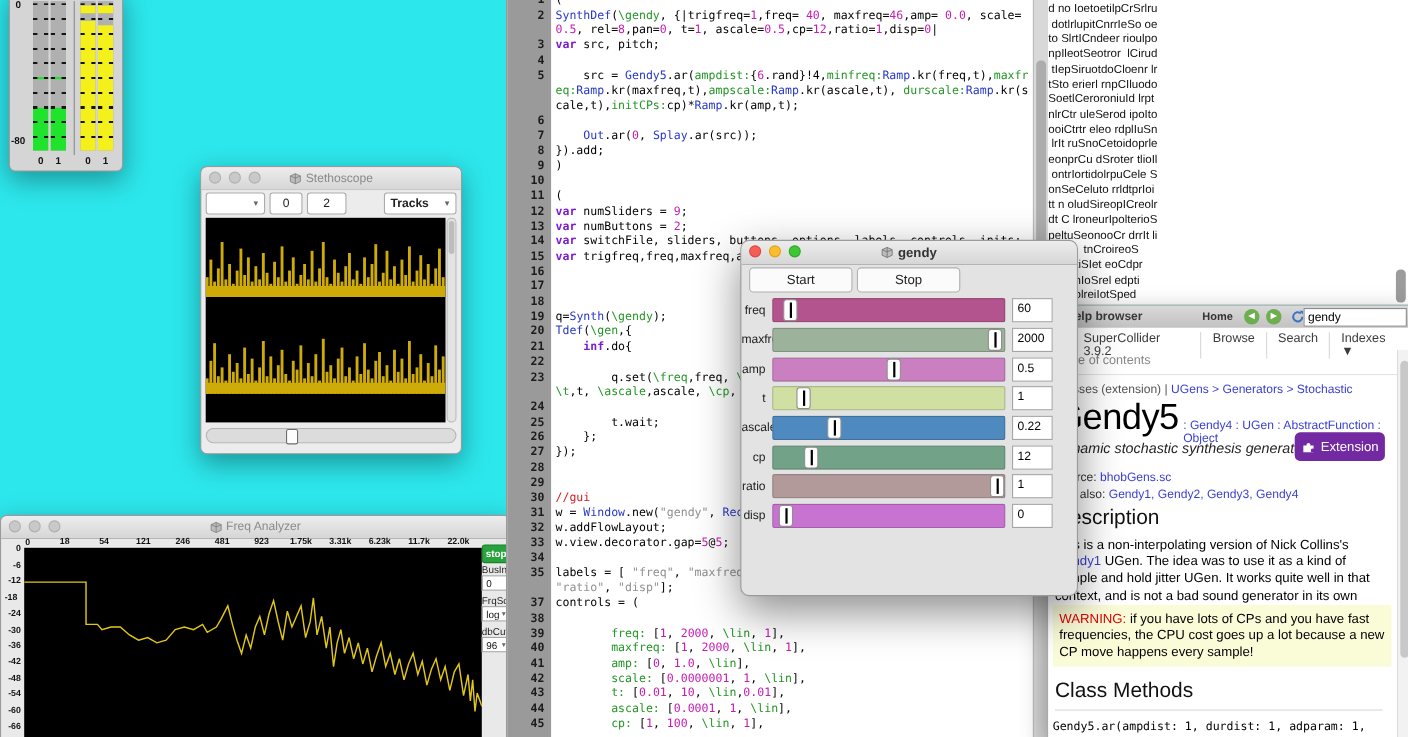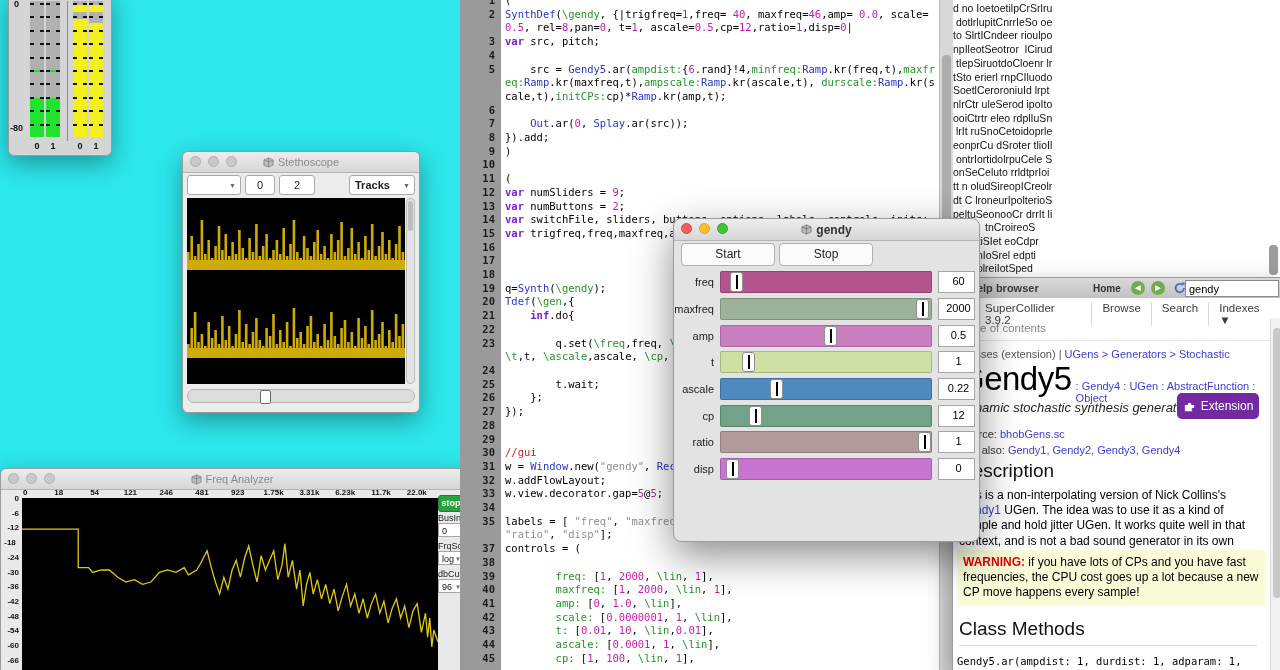--- a/index.html
+++ b/index.html
@@ -104,43 +104,43 @@
   #h-supers{font-size:11px;margin-left:4px;}
   #h-sub{position:absolute;left:6px;top:102px;font-size:13px;font-style:italic;color:#222;}
   #h-ext{position:absolute;left:224px;top:95px;width:82px;height:26px;background:#7229a1;border-radius:5px;
         color:#fff;font-size:12px;display:flex;align-items:center;justify-content:center;gap:5px;}
   #h-src{position:absolute;left:6px;top:130px;font-size:11px;color:#333;}
   #h-also{position:absolute;left:6px;top:146px;font-size:11px;color:#333;}
   #h-desc-h{position:absolute;left:6px;top:162px;font-size:19px;color:#111;}
   #h-desc{position:absolute;left:6px;top:190px;width:300px;font-size:12px;line-height:15.2px;color:#000;}
   #h-warn{position:absolute;left:4px;top:252px;width:296px;background:#fafcd8;padding:5px 6px;
         font-size:12px;line-height:15.2px;color:#000;}
-  #h-warn b{color:#e00000;font-weight:bold;}
+  #h-warn b{color:#e00000;font-weight:normal;}
   #h-cm{position:absolute;left:6px;top:320px;width:298px;font-size:19px;color:#111;
         border-bottom:1px solid #d8d8d8;padding-bottom:5px;}
   #h-code{position:absolute;left:4px;top:356px;font-family:"DejaVu Sans Mono",monospace;
         font-size:10.5px;line-height:15px;color:#000;white-space:pre;margin:0;}
   #help-sb{position:absolute;right:0;top:20px;width:12px;bottom:0;background:#f2f2f2;border-left:1px solid #ddd;}
   #help-sb .thumb{position:absolute;left:2px;top:10px;width:8px;height:270px;background:#c8c8c8;border-radius:4px;}
 
   
   #gendy{left:673px;top:218px;width:305px;height:322px;background:#e3e3e3;border-radius:8px;z-index:40;
         box-shadow:0 14px 40px rgba(0,0,0,.45);}
   #gendy .titlebar{height:21px;border-radius:8px 8px 0 0;color:#333;font-weight:bold;font-size:12px;}
   .gbtn{position:absolute;top:24px;width:92px;height:21px;background:#fbfbfb;border:1px solid #b0b0b0;
         border-radius:4px;font-size:12px;color:#222;text-align:center;line-height:21px;}
   #slider-rows{position:absolute;left:0;top:50px;right:0;}
   .srow{height:26.7px;display:flex;align-items:center;}
-  .slabel{width:40px;text-align:right;font-size:11px;color:#222;flex-shrink:0;}
+  .slabel{width:22px;text-align:right;font-size:11px;color:#222;flex-shrink:0;}
   .strack{position:relative;margin-left:6px;width:212px;height:22px;border-radius:2px;border:1px solid rgba(0,0,0,.18);box-sizing:border-box;}
   .shandle{position:absolute;top:0;width:13px;height:20px;background:#fff;border:1px solid #8f8f8f;
         border-radius:3px;box-sizing:border-box;}
   .shandle::after{content:"";position:absolute;left:5px;top:2px;bottom:2px;width:2px;background:#000;}
   .sval{margin-left:6px;width:37px;height:22px;background:#fff;border:1px solid #a5a5a5;box-sizing:border-box;
-        font-size:11px;color:#000;padding:3px 0 0 4px;text-align:center;}
+        font-size:11px;color:#000;padding:3px 0 0 4px;}
 </style>
 </head>
 <body>
 
 <div class="win" id="meters">
   <div class="mcontent">
     <div class="mscale" style="left:5px;top:-2px;">0</div>
     <div class="mscale" style="left:1px;top:122px;">-80</div>
     <div class="msep"></div>
     <div id="mgroups">

